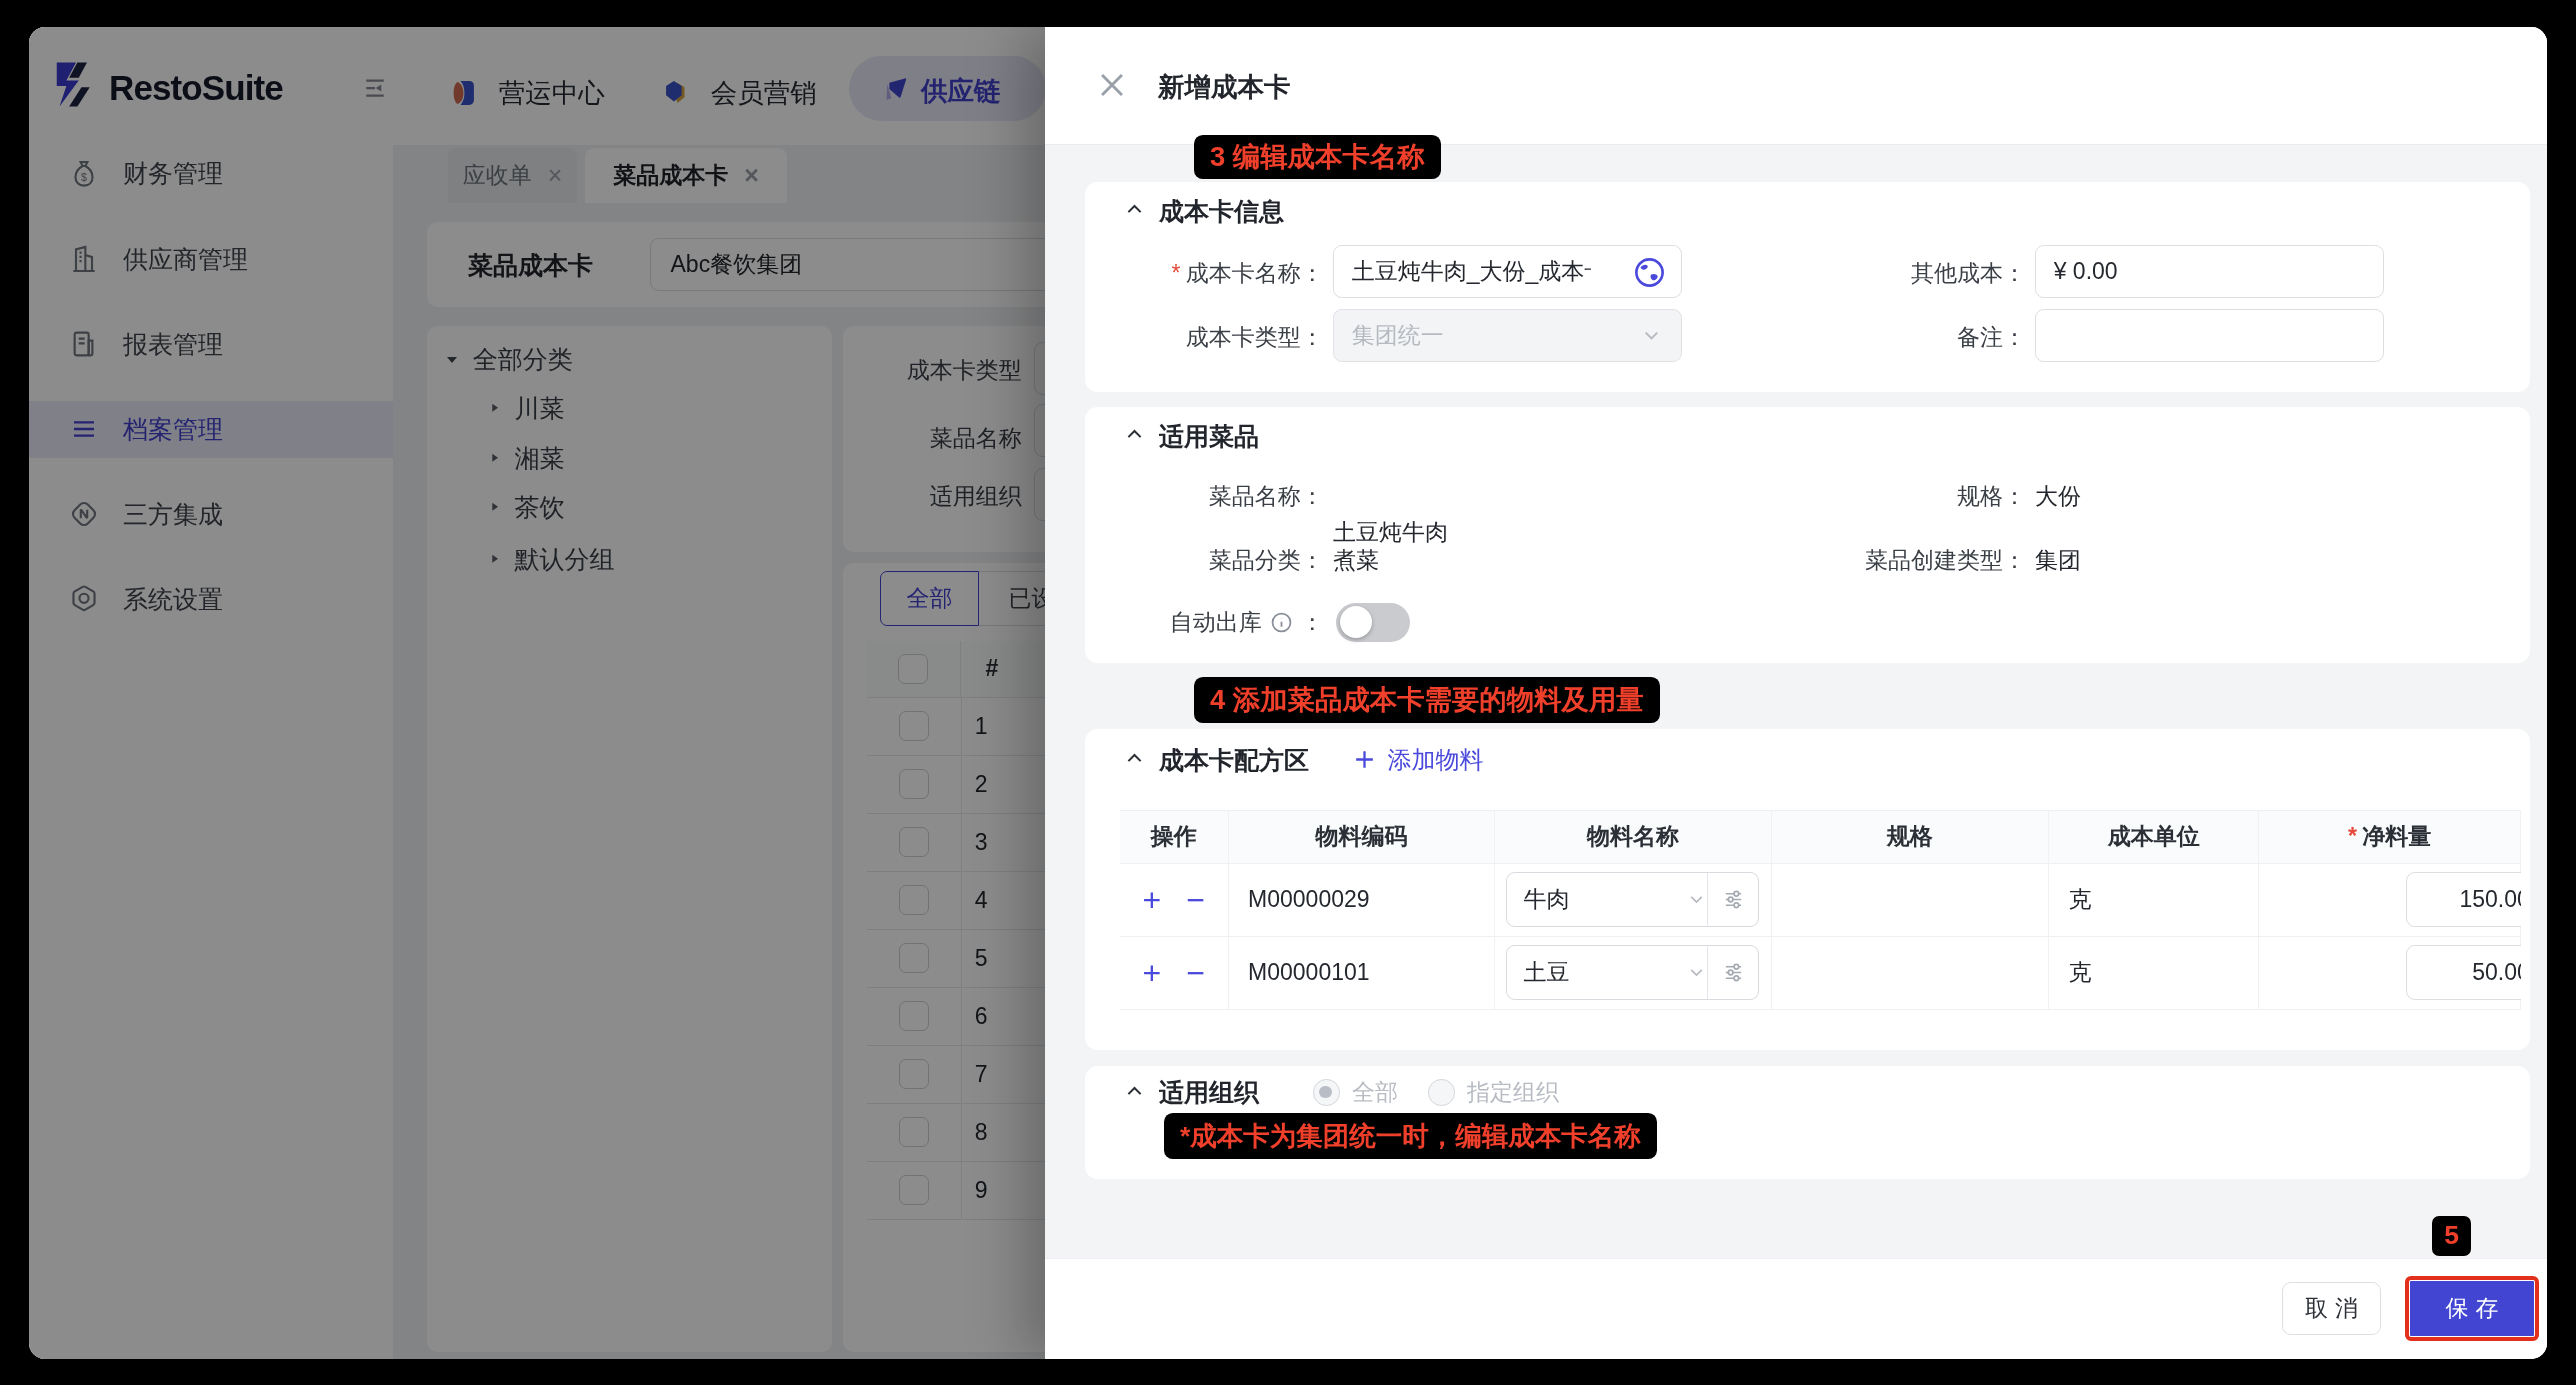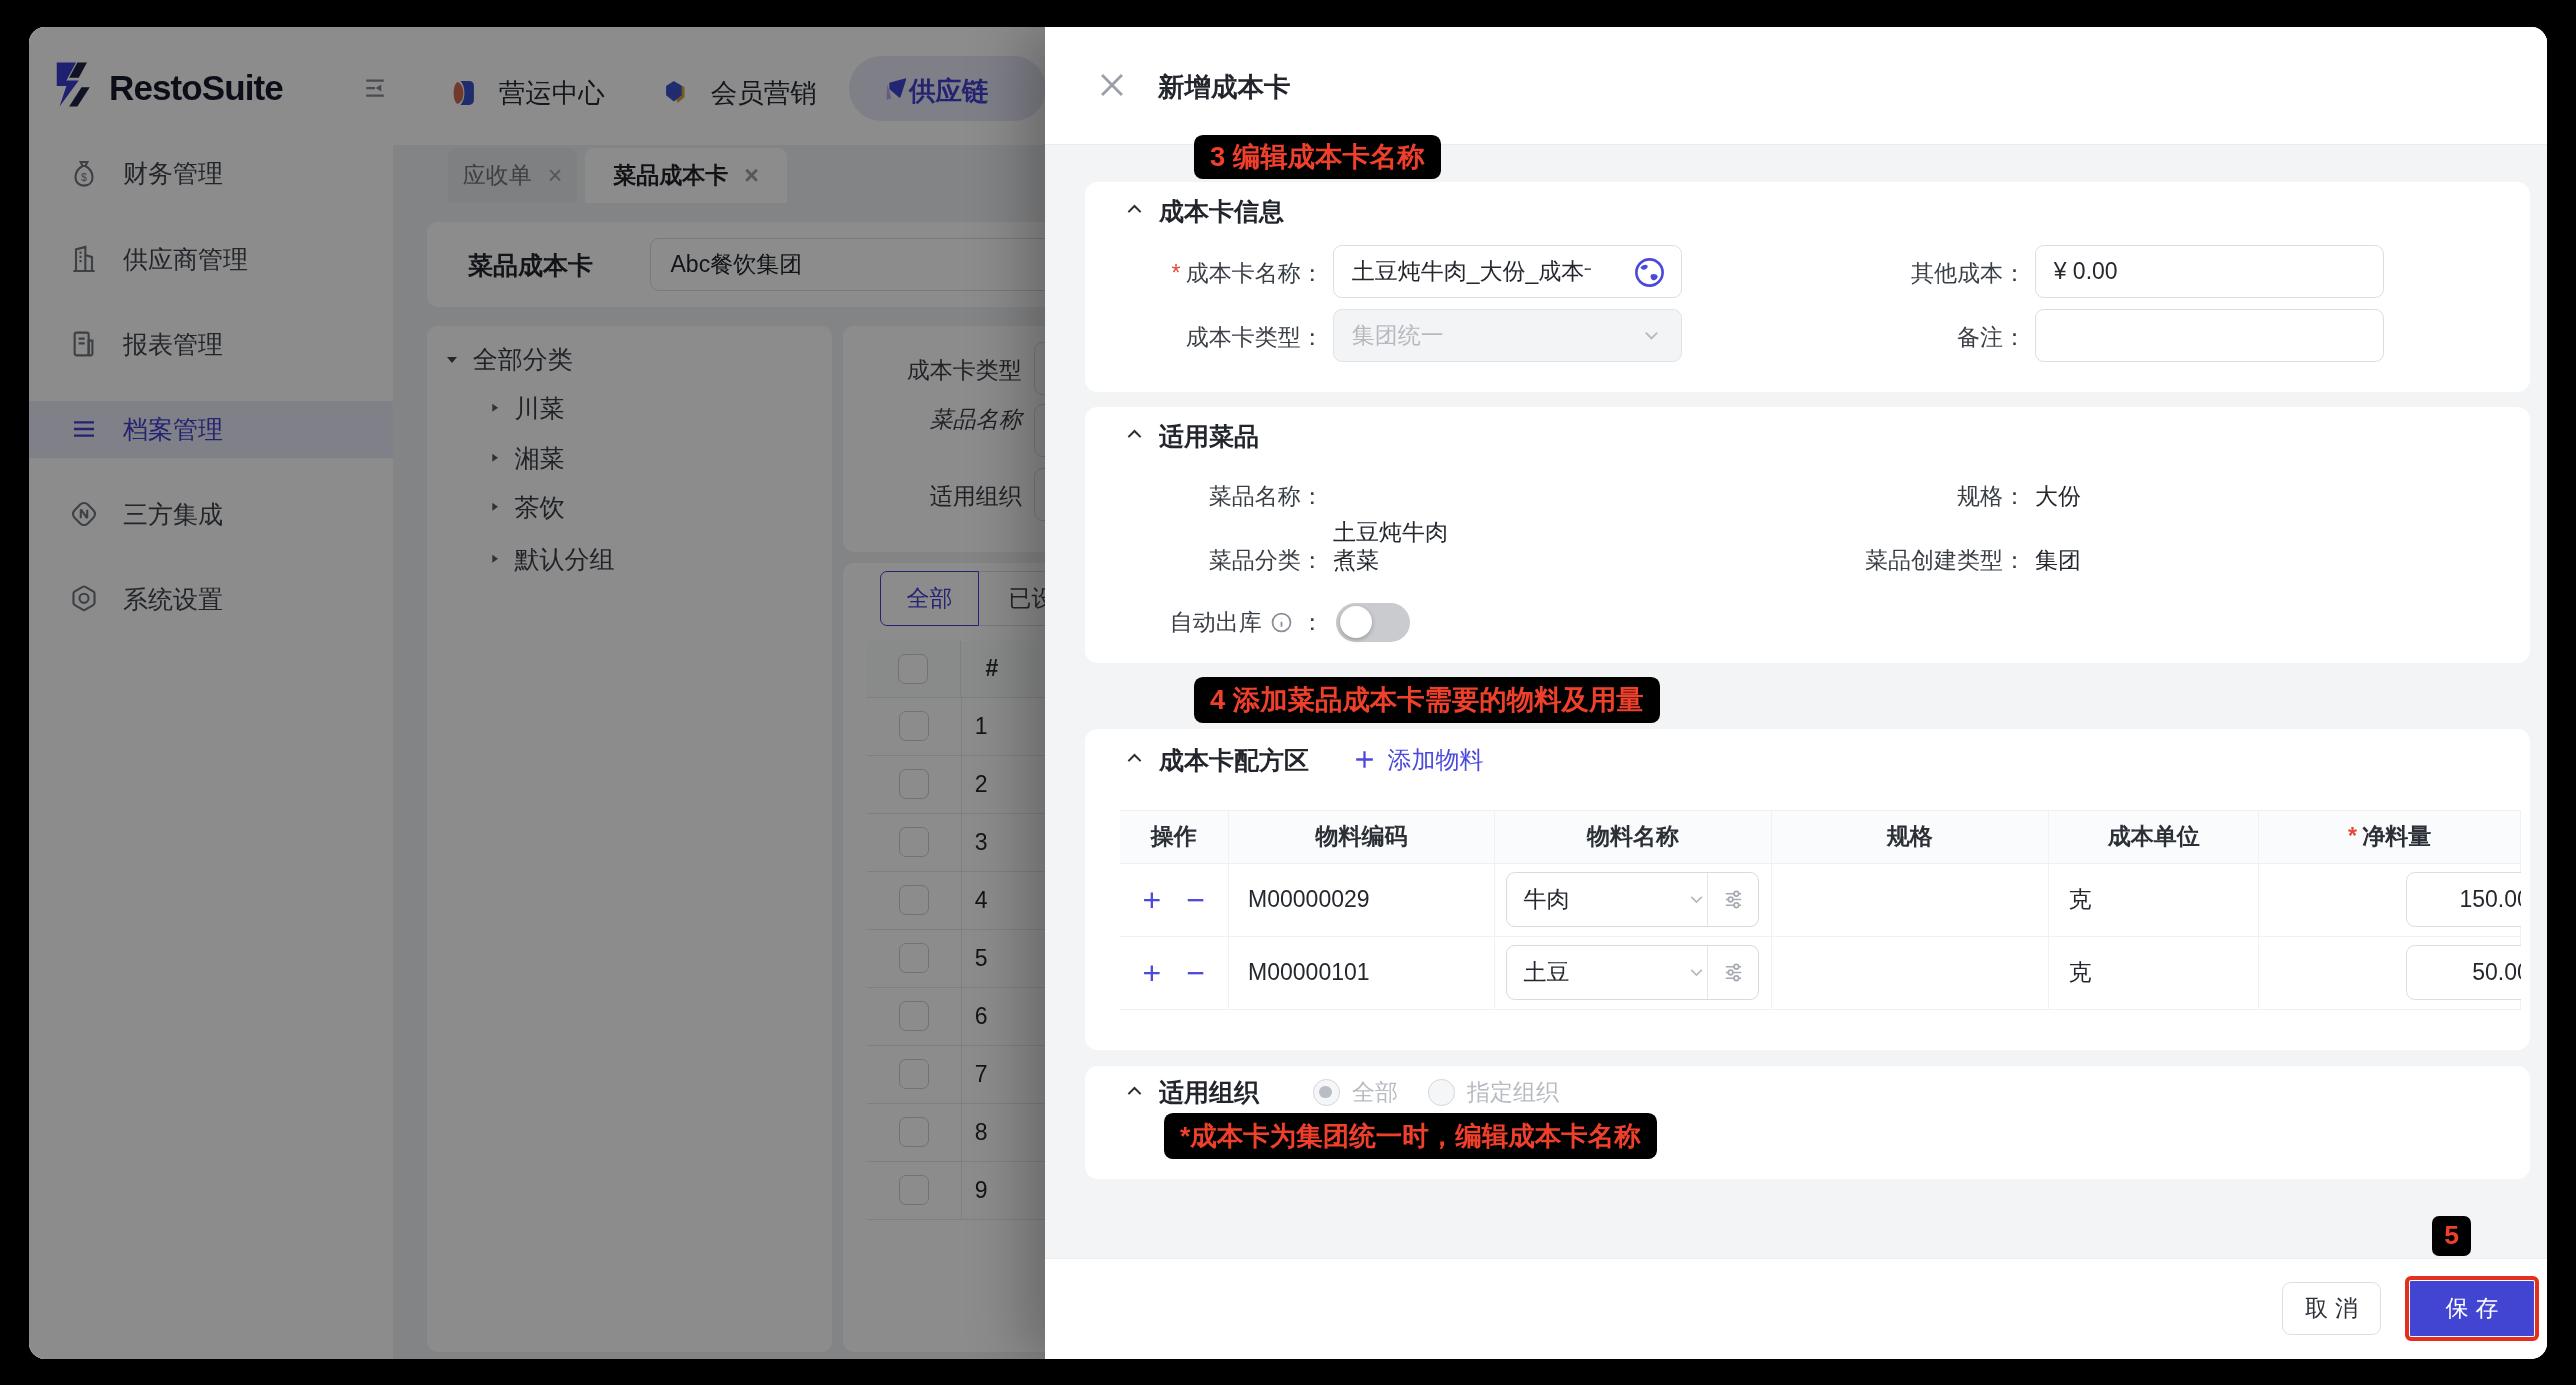--- a/index.html
+++ b/index.html
@@ -112,21 +112,21 @@
           </svg>
         <span class="navtxt">会员营销</span>
       </div>
       <div class="a nav-pill" style="left:820px;top:29px;width:197px;height:65px;">
         <div class="a" style="left:29px;top:16px;">
           <svg width="34" height="34" viewBox="0 0 24 24">
               <path d="M6.5 8.5l3 10-3.5 1z" fill="#b4a8e8"></path>
               <path d="M8 7.5L19 4.5c.6-.2 1 .3.8.9L16 17.5c-.2.6-.8.8-1.3.4L8 12z" fill="#3f46cc"></path>
             </svg>
         </div>
-        <span class="a navtxt" style="left:60px;top:17.7px;">供应链</span>
+        <span class="a navtxt" style="left:72px;top:17.7px;">供应链</span>
       </div>
     </div>
 
     <div class="a sidebar">
       <div class="a side-item" style="top:0.9px;">
         <svg width="32" height="32" viewBox="0 0 24 24" fill="none" stroke="currentColor" stroke-width="1.6" style="font-size:28px">
             <path d="M9.5 3h5L13 6h-2z"></path>
             <path d="M11 6h2c3.4 1.8 5.4 5 5.4 8.4 0 3.9-2.5 6.3-6.4 6.3s-6.4-2.4-6.4-6.3C5.6 11 7.6 7.8 11 6z"></path>
             <text x="12" y="17.3" font-size="8" text-anchor="middle" fill="currentColor" stroke="none" font-family="inherit">$</text>
           </svg>
@@ -212,21 +212,21 @@
         <svg width="11.5" height="11.5" viewBox="0 0 14 14">
             <path d="M4 2l7 5-7 5z" fill="#565b63"></path>
           </svg>
         <span class="tree-txt">默认分组</span>
       </div>
     </div>
 
     <div class="a panel" style="left:814px;top:299px;width:531px;height:226px;">
       <div class="a bg-lbl" style="left:1.8px;top:29px;">成本卡类型</div>
       <div class="a select" style="left:191px;top:16px;width:106px;height:53px;"></div>
-      <div class="a bg-lbl" style="left:1.8px;top:78px;font-style:italic;">菜品名称</div>
+      <div class="a bg-lbl" style="left:1.8px;top:97px;">菜品名称</div>
       <div class="a select" style="left:191px;top:78px;width:106px;height:53px;"></div>
       <div class="a bg-lbl" style="left:1.8px;top:155px;">适用组织</div>
       <div class="a select" style="left:191px;top:142px;width:106px;height:53px;"></div>
     </div>
 
     <div class="a panel" style="left:814px;top:536px;width:531px;height:789px;">
       <div class="a seg on" style="left:37px;top:8.8px;width:99px;">
         <span>全部</span>
       </div>
       <div class="a seg off" style="left:136px;top:8.8px;width:106px;">

